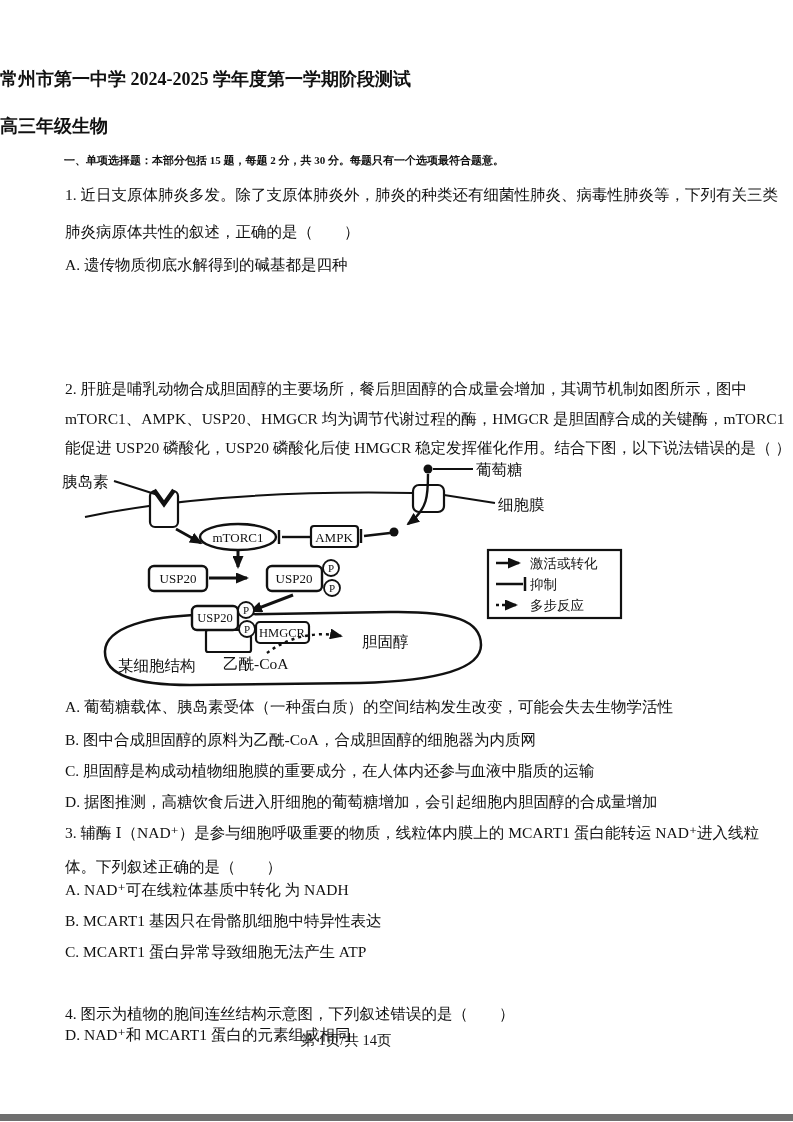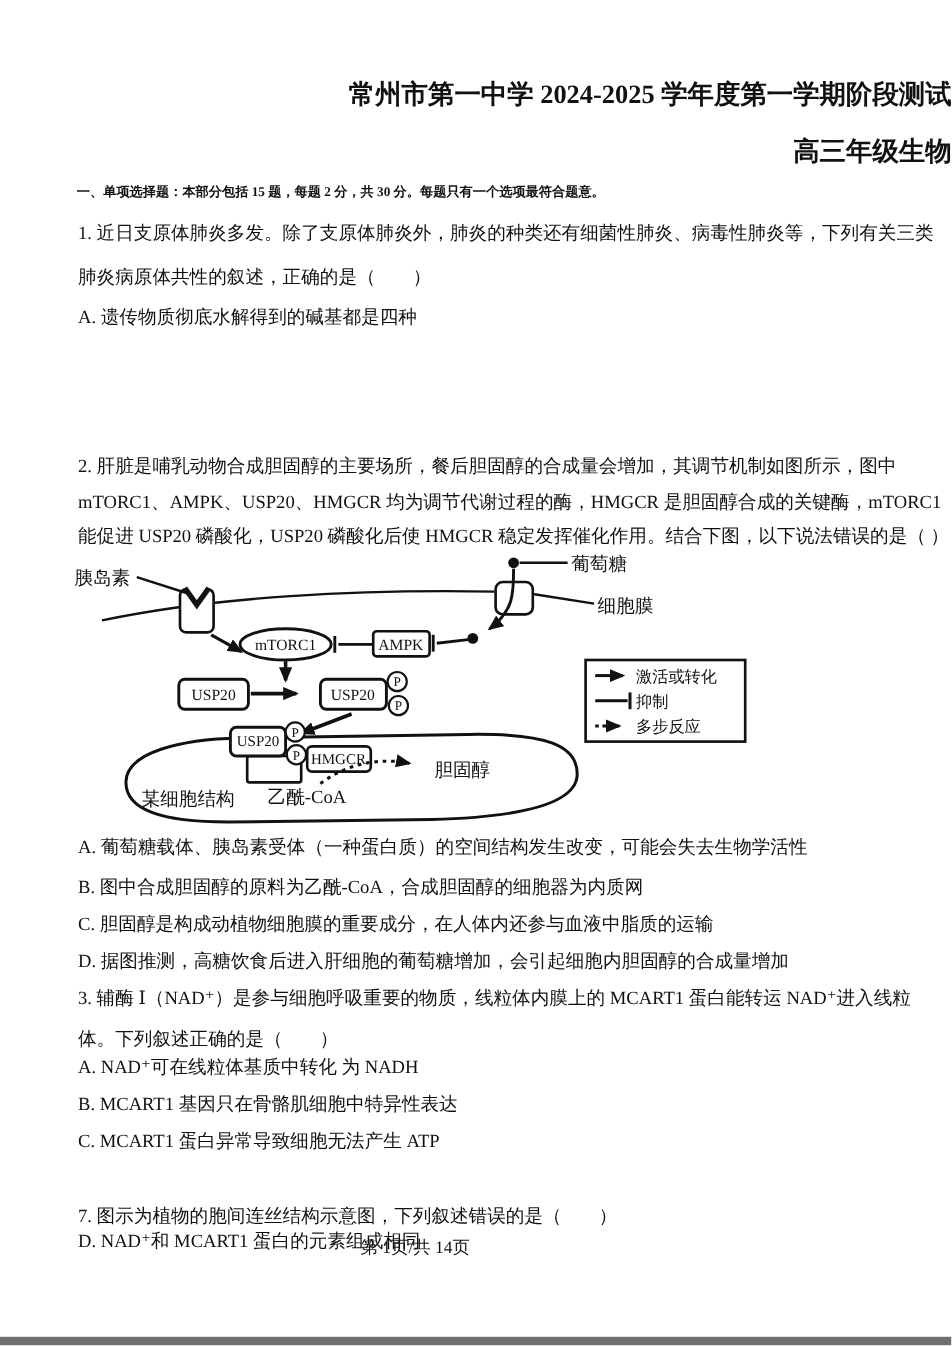--- a/index.html
+++ b/index.html
@@ -6,21 +6,21 @@
   #paper{
     position:relative;
     width:793px;height:1122px;
     background:#ffffff;
     overflow:hidden;
     font-family:"Liberation Serif","DejaVu Serif",serif;
     color:#111;
   }
   .title{
     position:absolute;left:0;width:793px;
-    text-align:right;font-weight:bold;font-size:22px;line-height:26px;
+    text-align:left;font-weight:bold;font-size:18px;line-height:26px;
     white-space:nowrap;
   }
   .section-head{
     position:absolute;left:64px;width:680px;
     font-weight:bold;font-size:11px;line-height:22px;white-space:nowrap;
   }
   .bl{
     position:absolute;left:65px;
     font-size:15.5px;line-height:22px;white-space:nowrap;
   }
@@ -180,18 +180,18 @@
   <div class="bl" style="top:791px">D. 据图推测，高糖饮食后进入肝细胞的葡萄糖增加，会引起细胞内胆固醇的合成量增加</div>
   <div class="bl" style="top:760px">C. 胆固醇是构成动植物细胞膜的重要成分，在人体内还参与血液中脂质的运输</div>
 
   <div class="bl" style="top:822px">3. 辅酶 Ⅰ（NAD⁺）是参与细胞呼吸重要的物质，线粒体内膜上的 MCART1 蛋白能转运 NAD⁺进入线粒</div>
   <div class="bl" style="top:856px">体。下列叙述正确的是（　　）</div>
   <div class="bl" style="top:879px">A. NAD⁺可在线粒体基质中转化 为 NADH</div>
   <div class="bl" style="top:910px">B. MCART1 基因只在骨骼肌细胞中特异性表达</div>
   <div class="bl" style="top:941px">C. MCART1 蛋白异常导致细胞无法产生 ATP</div>
   <div class="bl" style="top:1024px">D. NAD⁺和 MCART1 蛋白的元素组成相同</div>
 
-  <div class="bl" style="top:1003px">7. 图示为植物的胞间连丝结构示意图，下列叙述错误的是（　　）</div>
+  <div class="bl" style="top:1003px">4. 图示为植物的胞间连丝结构示意图，下列叙述错误的是（　　）</div>
 
   <div class="footer" style="top:1030px">第 1页/共 14页</div>
 
   <div class="bottom-bar"></div>
 </div>
 
 </body></html>

